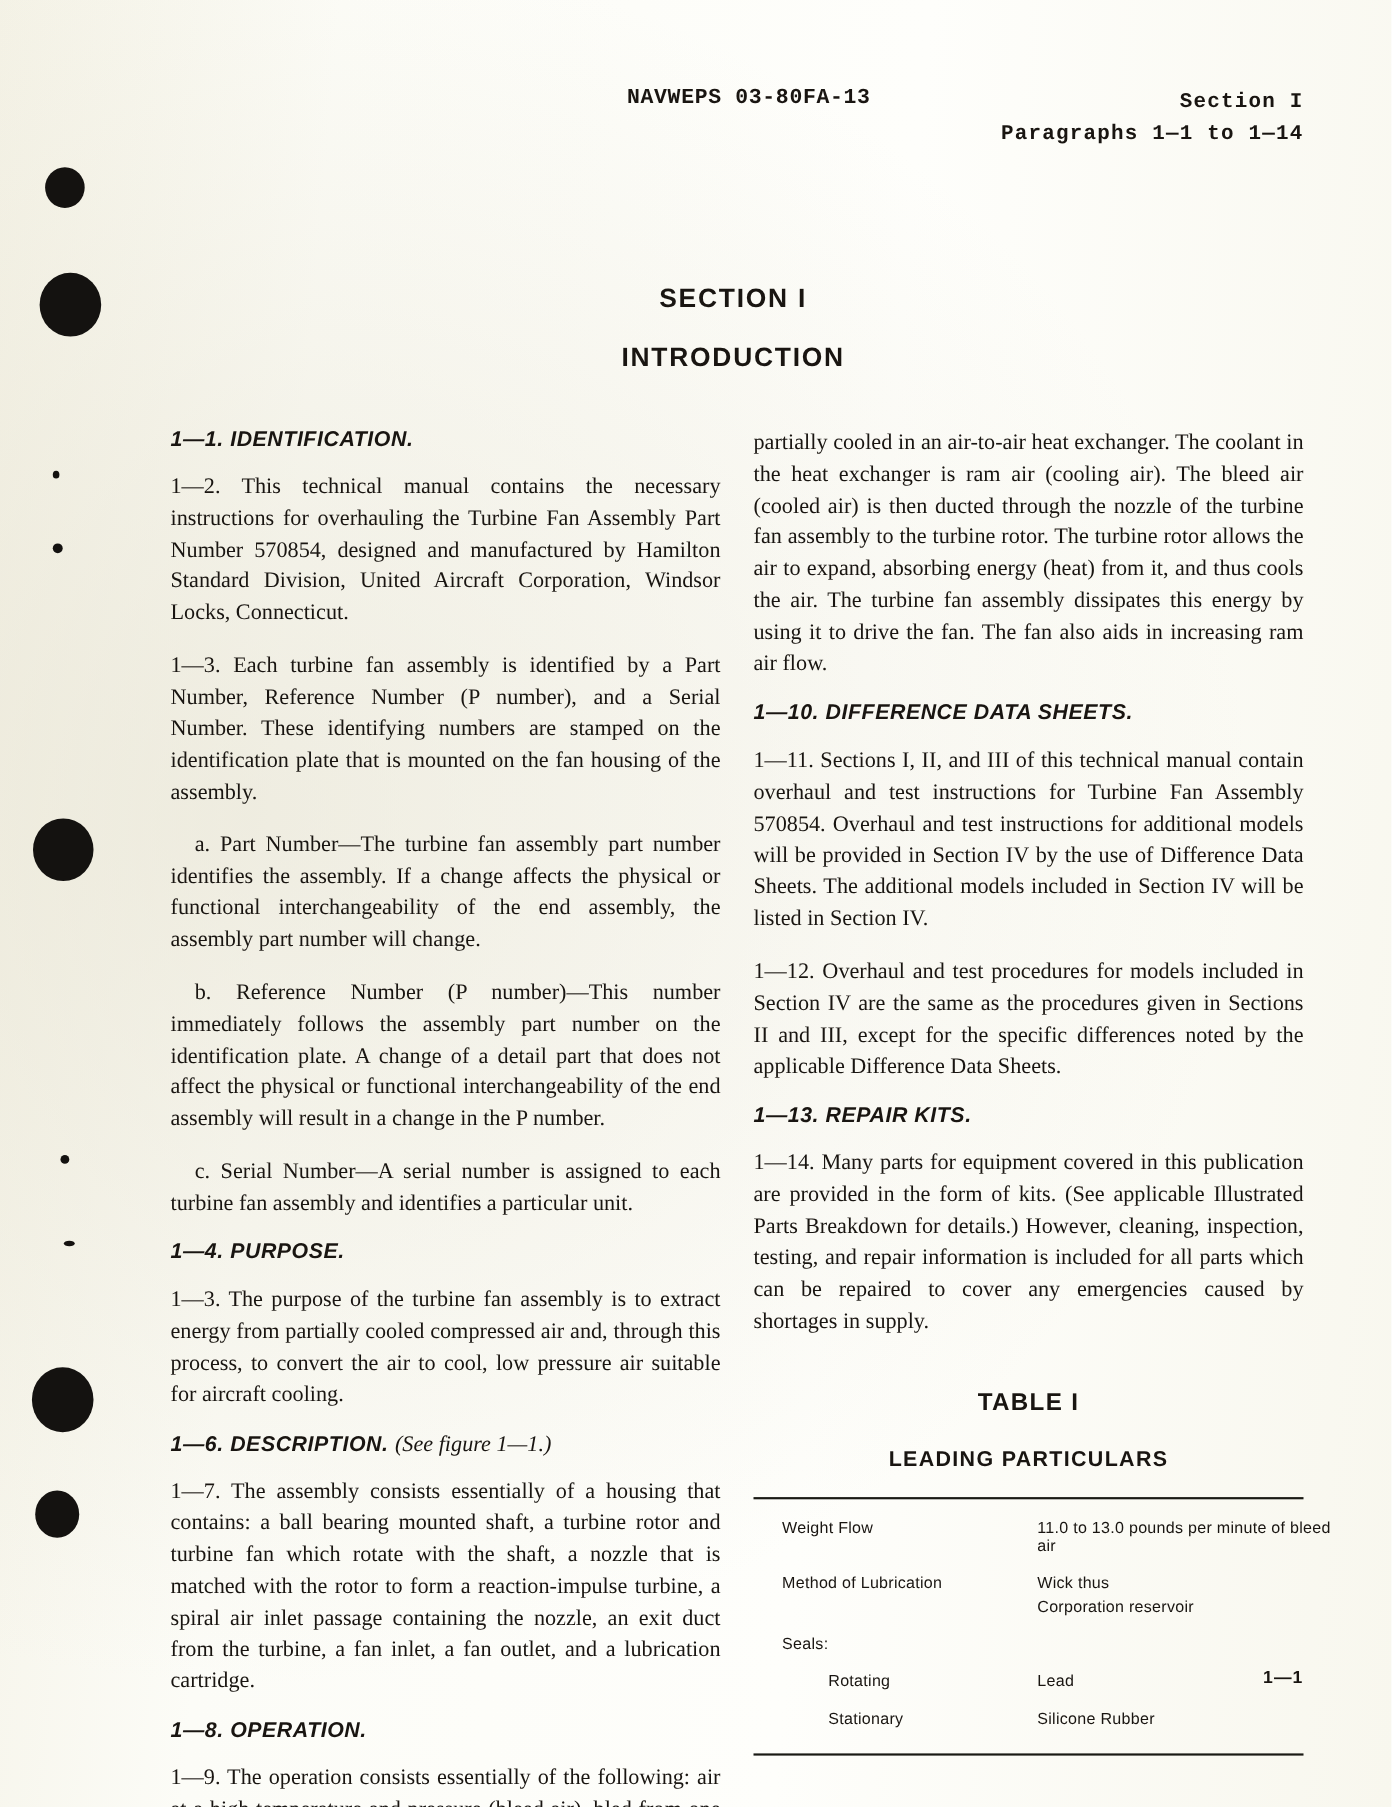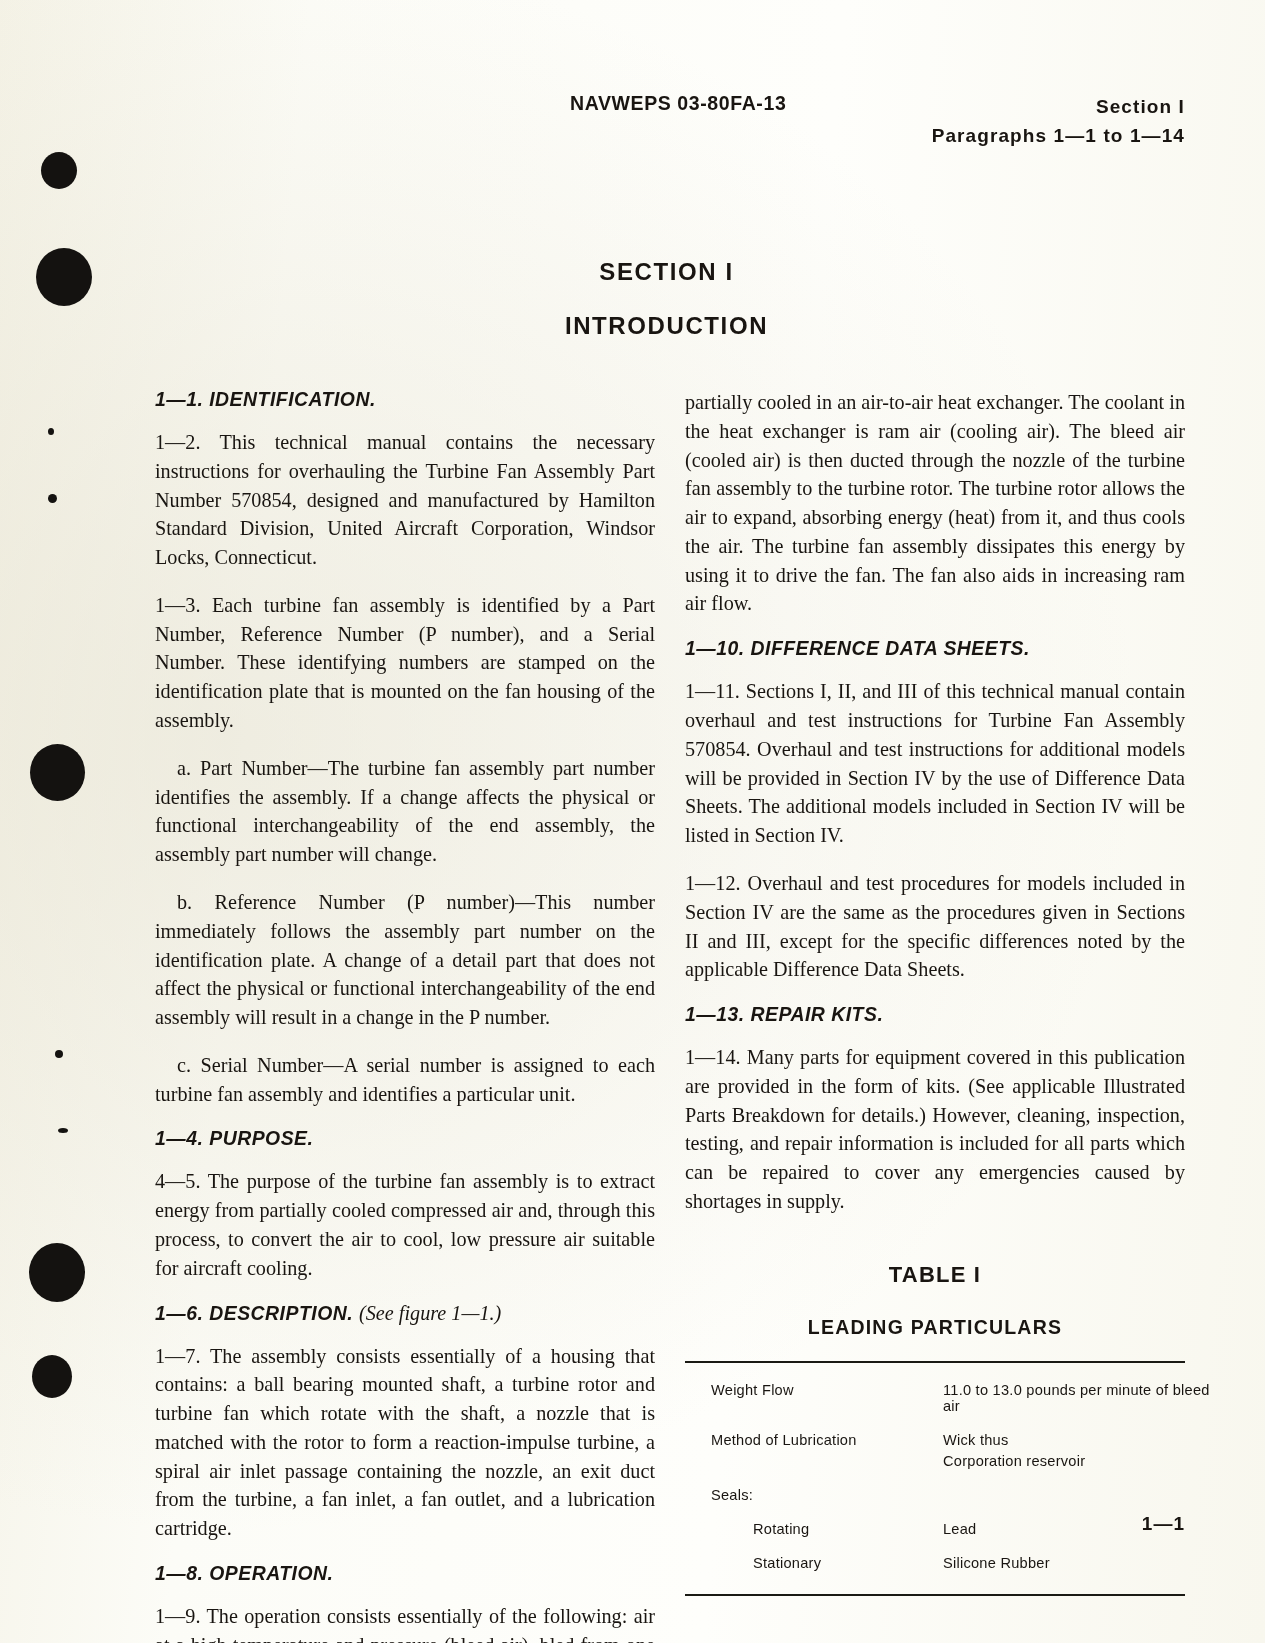--- a/index.html
+++ b/index.html
@@ -22,25 +22,25 @@
     inset: 0;
     background:
       radial-gradient(ellipse at 18% 45%, rgba(228,224,206,0.55) 0%, rgba(251,251,245,0) 62%),
       linear-gradient(95deg, #f4f2e6 0%, #fcfcf7 22%, #fefefb 60%, #f8f7ee 100%);
     pointer-events: none;
   }
 
   
   .runhead {
     position: absolute;
-    top: 92px;
+    top: 78px;
     left: 155px;
     right: 80px;
     height: 60px;
-    font-family: Liberation Sans, sans-serif;
+    font-family: Liberation Mono, monospace;
   }
   .runhead-left {
     position: absolute;
     left: 415px;
     top: 0;
     font-weight: bold;
     font-size: 19.5px;
     letter-spacing: 0.6px;
   }
   .runhead-right {
@@ -161,21 +161,21 @@
   .value-line { display: block; }
   .value-line + .value-line { margin-top: 5px; }
 
   
   .folio {
     position: absolute;
     right: 80px;
     bottom: 108px;
     font-family: "Liberation Sans", sans-serif;
     font-weight: bold;
-    font-size: 19px;
+    font-size: 16px;
     letter-spacing: 1px;
   }
 
   
   .artifact {
     position: absolute;
     background: #141210;
     border-radius: 50%;
     pointer-events: none;
   }
@@ -221,21 +221,21 @@
   <div class="columns">
 
     <div class="col">
       <h3 class="head">1—1. IDENTIFICATION.</h3>
       <p class="body">1—2. This technical manual contains the necessary instructions for overhauling the Turbine Fan Assembly Part Number 570854, designed and manufactured by Hamilton Standard Division, United Aircraft Corporation, Windsor Locks, Connecticut.</p>
       <p class="body">1—3. Each turbine fan assembly is identified by a Part Number, Reference Number (P number), and a Serial Number. These identifying numbers are stamped on the identification plate that is mounted on the fan housing of the assembly.</p>
       <p class="body indent">a. Part Number—The turbine fan assembly part number identifies the assembly. If a change affects the physical or functional interchangeability of the end assembly, the assembly part number will change.</p>
       <p class="body indent">b. Reference Number (P number)—This number immediately follows the assembly part number on the identification plate. A change of a detail part that does not affect the physical or functional interchangeability of the end assembly will result in a change in the P number.</p>
       <p class="body indent">c. Serial Number—A serial number is assigned to each turbine fan assembly and identifies a particular unit.</p>
       <h3 class="head gap-before">1—4. PURPOSE.</h3>
-      <p class="body">4—5. The purpose of the turbine fan assembly is to extract energy from partially cooled compressed air and, through this process, to convert the air to cool, low pressure air suitable for aircraft cooling.</p>
+      <p class="body">1—3. The purpose of the turbine fan assembly is to extract energy from partially cooled compressed air and, through this process, to convert the air to cool, low pressure air suitable for aircraft cooling.</p>
       <h3 class="head gap-before"><span>1—6. DESCRIPTION.</span> <span class="regular">(See figure 1—1.)</span></h3>
       <p class="body">1—7. The assembly consists essentially of a housing that contains: a ball bearing mounted shaft, a turbine rotor and turbine fan which rotate with the shaft, a nozzle that is matched with the rotor to form a reaction-impulse turbine, a spiral air inlet passage containing the nozzle, an exit duct from the turbine, a fan inlet, a fan outlet, and a lubrication cartridge.</p>
       <h3 class="head gap-before">1—8. OPERATION.</h3>
       <p class="body">1—9. The operation consists essentially of the following: air at a high temperature and pressure (bleed air), bled from one stage of the aircraft engine compressor, is</p>
     </div>
 
     <div class="col">
       <p class="body">partially cooled in an air-to-air heat exchanger. The coolant in the heat exchanger is ram air (cooling air). The bleed air (cooled air) is then ducted through the nozzle of the turbine fan assembly to the turbine rotor. The turbine rotor allows the air to expand, absorbing energy (heat) from it, and thus cools the air. The turbine fan assembly dissipates this energy by using it to drive the fan. The fan also aids in increasing ram air flow.</p>
       <h3 class="head gap-before">1—10. DIFFERENCE DATA SHEETS.</h3>
       <p class="body">1—11. Sections I, II, and III of this technical manual contain overhaul and test instructions for Turbine Fan Assembly 570854. Overhaul and test instructions for additional models will be provided in Section IV by the use of Difference Data Sheets. The additional models included in Section IV will be listed in Section IV.</p>

